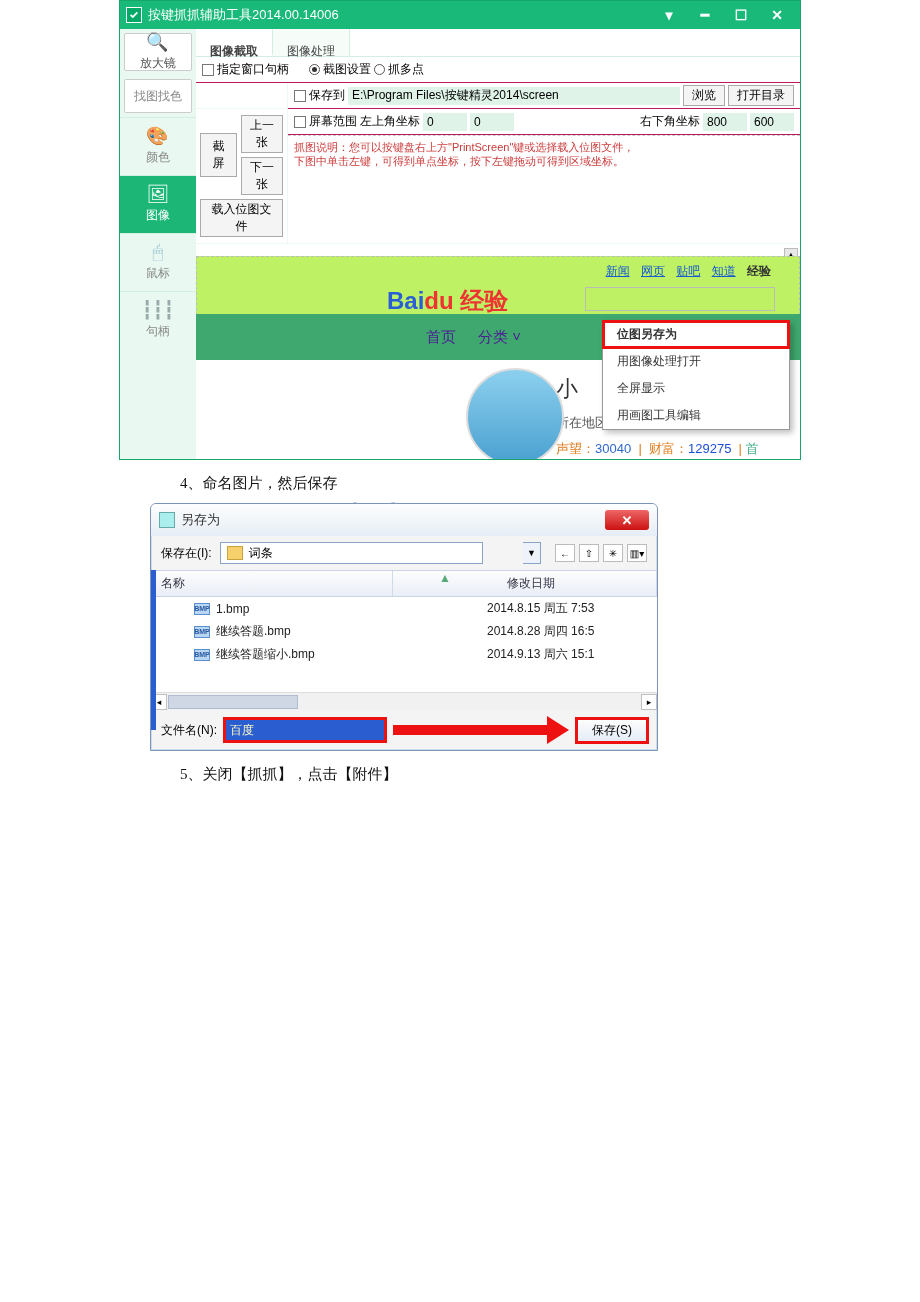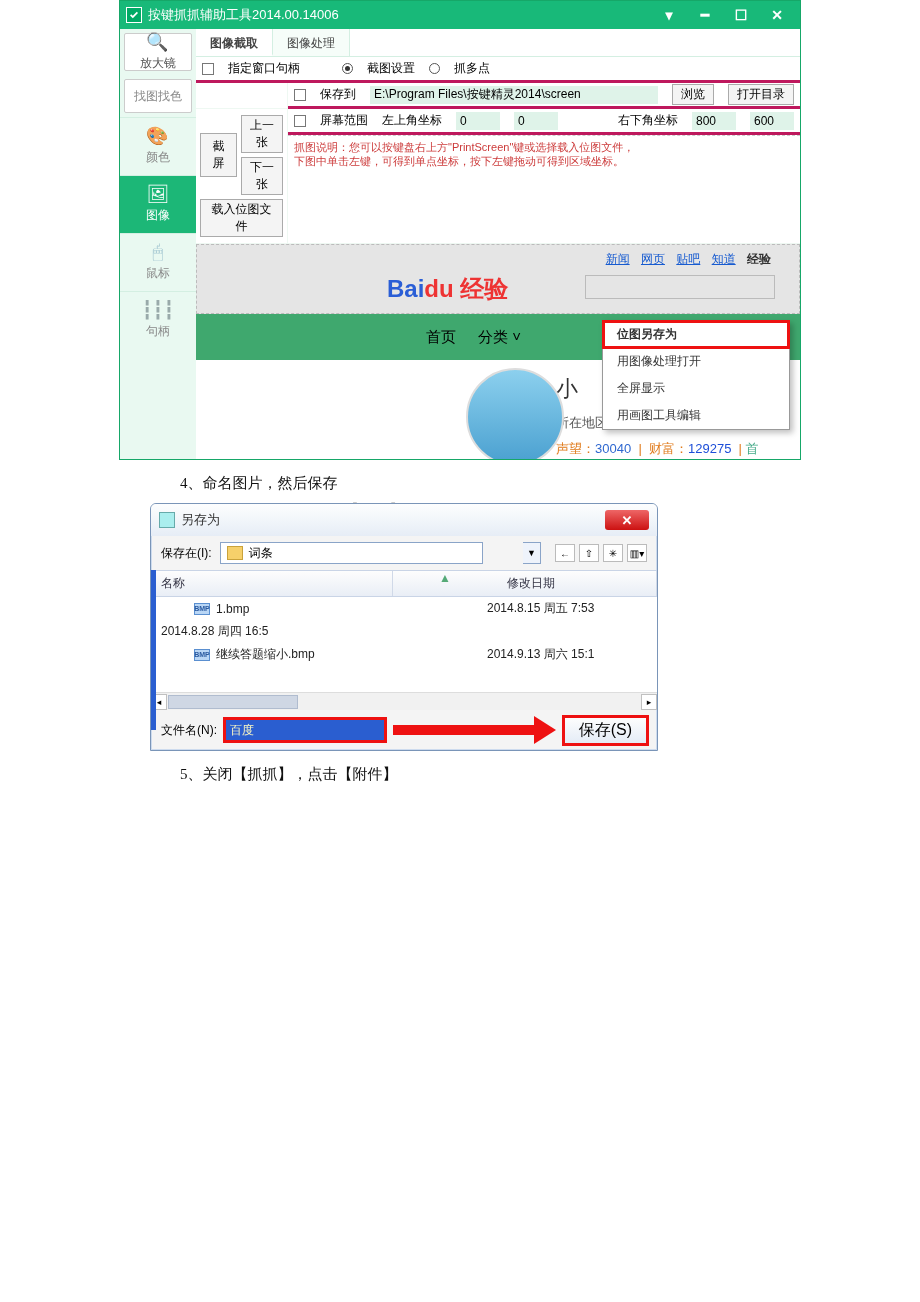--- a/index.html
+++ b/index.html
@@ -16,43 +16,43 @@
   .app1-body { display: flex; height: 430px; }
   .sidebar { width: 76px; background: #e9f9f1; display: flex; flex-direction: column; }
   .side-item { height: 58px; display: flex; flex-direction: column; align-items: center; justify-content: center; color: #888; font-size: 12px; gap: 4px; border-top: 1px solid #d4efe2; }
   .side-item.first { border-top: none; height: 38px; background:#fff; border:1px solid #ccc; margin:4px; border-radius:2px; color:#555;}
   .side-item.sel { background: #1cb777; color: #fff; position: relative; }
   .side-item.sel::after { content:""; position:absolute; right:-10px; top:50%; transform:translateY(-50%); border:10px solid transparent; border-left-color:#1cb777; }
   .side-item.second{ background:#fff; border:1px solid #ccc; margin:4px; height:34px; border-radius:2px;}
   .side-glyph { font-size: 18px; line-height: 1; }
   .main { flex: 1; position: relative; display:flex; flex-direction: column; }
   .tabs { display: flex; height: 28px; border-bottom: 1px solid #d4efe2; }
-  .tab { padding: 0 14px; line-height: 28px; color:#444; background:#f6fdf9; border-right:1px solid #d4efe2;}
+  .tab { padding: 8px 14px; line-height: 28px; color:#444; background:#f6fdf9; border-right:1px solid #d4efe2;}
   .tab.active { background:#fff; border-bottom:2px solid #fff; font-weight:bold;}
-  .row { display:flex; align-items:center; height:26px; gap:14px; padding:0 6px; border-bottom:3px solid #be185d;}
+  .row { display:flex; align-items:center; height:26px; gap:3px; padding:0 6px; border-bottom:1px solid #be185d;}
   .chk { width:12px; height:12px; border:1px solid #777; display:inline-block; }
   .radio { width:11px; height:11px; border:1px solid #555; border-radius:50%; display:inline-block; position:relative;}
   .radio.on::after{content:"";position:absolute;inset:2px;background:#333;border-radius:50%;}
   .txtin { background:#dff3e9; border:none; height:18px; padding:0 4px; font-size:12px; }
   .btn { border:1px solid #aaa; background:#f4f4f4; padding:1px 8px; font-size:12px; }
   .leftcol { width:92px; display:flex; flex-direction:column; align-items:center; gap:4px; padding:6px 4px; border-right:1px solid #eef8f2;}
   .note { color:#cc3a3a; font-size:11px; line-height:14px; padding:4px 6px; border-top:1px dashed #ccc;}
   .preview-area{ flex:1; position:relative; overflow:hidden; border-top:1px solid #eef8f2;}
   .preview-sb { position:absolute; right:2px; top:4px; width:14px; height:14px; background:#e8e8e8; border:1px solid #bbb; display:flex; align-items:center; justify-content:center; font-size:9px;}
-  .baidu-top { position:absolute; left:0; right:0; top:0; height:70px; border:1px dashed #bbb; background:#e5e5e5;}
+  .baidu-top { position:absolute; left:0; right:0; top:12px; height:70px; border:1px dashed #bbb; background:#bef264;}
   .baidu-nav { position:absolute; right:24px; top:6px; font-size:12px; }
   .baidu-nav a { color:#175bd0; text-decoration:underline; margin:0 4px;}
   .baidu-nav .bold{ text-decoration:none; font-weight:bold; color:#333;}
   .baidu-search{ position:absolute; right:24px; top:30px; width:190px; height:24px; border:1px solid #bbb;}
   .baidu-logo { position:absolute; left:190px; top:28px; font-size:24px; font-weight:bold; }
   .baidu-logo .b1{color:#2a5ed6;} .baidu-logo .b2{color:#e33;}
   .ctx-menu { position:absolute; right:10px; top:76px; width:188px; background:#fff; border:1px solid #999; box-shadow:3px 3px 6px rgba(0,0,0,.25); z-index:5;}
   .ctx-item { padding:5px 14px; font-size:12px; color:#333;}
   .ctx-item.hl { outline:3px solid #e11; outline-offset:-2px; font-weight:bold;}
-  .baidu-mid { position:absolute; left:0; right:0; top:70px; height:46px; background:#3fa86e; color:#000000; display:flex; align-items:center; gap:22px; padding-left:230px; font-size:15px;}
+  .baidu-mid { position:absolute; left:0; right:0; top:70px; height:46px; background:#3fa86e; color:#4c1d95; display:flex; align-items:center; gap:22px; padding-left:230px; font-size:15px;}
   .baidu-low { position:absolute; left:0; right:0; top:116px; bottom:0; background:#fff; padding:14px 10px 0 200px; color:#555; font-size:13px;}
   .avatar { position:absolute; left:270px; top:124px; width:98px; height:98px; border-radius:50%; border:2px solid #ddd; background:linear-gradient(#8cd0ee,#4aa0d0); overflow:hidden; z-index:2;}
   .numblue{color:#2f68d0;} .numorange{color:#1d4ed8;}
 
   
   .caption { margin: 14px 0 10px 180px; font-size: 15px; color:#111; font-family:"SimSun",serif;}
 
   
   .wm { position:absolute; left:50%; top:-8px; transform:translateX(-50%); font-size:42px; color:rgba(160,160,160,.55); letter-spacing:1px; font-family:Arial,sans-serif; pointer-events:none; white-space:nowrap;}
   .dlg-wrap{ position:relative; width:508px; margin-left:150px;}
@@ -78,21 +78,21 @@
   .hscroll .ar{width:16px;height:16px;border:1px solid #c0c0c0;background:#fff;font-size:9px;display:flex;align-items:center;justify-content:center;}
   .hscroll .thumb{width:130px;height:14px;background:#cfd7e4;margin-left:1px;border:1px solid #b0bccf;}
   .dlg-bot{display:flex;align-items:center;padding:6px 10px;gap:8px;font-size:12px;}
   .fname-field{width:160px;height:22px;border:1px solid #8aa4c8;background:#fff;display:flex;align-items:center;padding:0 4px;}
   .fname-field.sel{background:#2a5ed0;color:#fef9c3;}
   .fname-box{outline:3px solid #e11;outline-offset:-1px;padding:0;}
   .redbar{flex:1;display:flex;align-items:center;}
   .redbar .shaft{flex:1;height:10px;background:#e11;}
   .redbar .head{width:0;height:0;border:14px solid transparent;border-left:22px solid #e11;border-right:none;}
   .savebtn-wrap{outline:3px solid #e11;outline-offset:-1px;}
-  .savebtn{border:1px solid #7c93b8;background:linear-gradient(#fdfdfd,#e4ecf6);padding:2px 14px;font-size:16px;}
+  .savebtn{border:1px solid #7c93b8;background:linear-gradient(#fdfdfd,#e4ecf6);padding:2px 14px;font-size:12px;}
   .dlg-left-strip{position:absolute;left:0;top:66px;bottom:20px;width:5px;background:#2a5ed0;}
   a{cursor:pointer;}
 </style>
 </head>
 <body>
 
 <div class="doc-wrap">
 
   <div class="app1">
     <div class="titlebar">
@@ -277,20 +277,24 @@
 
       <div class="flist">
         <div class="frow">
           <div class="col-name">
               <span class="bmp">BMP</span>
               <span>1.bmp</span>
             </div>
           <div class="col-date">2014.8.15 周五 7:53</div>
         </div>
         <div class="frow">
+          <div class="col-name">
+              <span class="bmp">BMP</span>
+              <span>继续答题.bmp</span>
+            </div>
           <div class="col-date">2014.8.28 周四 16:5</div>
         </div>
         <div class="frow">
           <div class="col-name">
               <span class="bmp">BMP</span>
               <span>继续答题缩小.bmp</span>
             </div>
           <div class="col-date">2014.9.13 周六 15:1</div>
         </div>
         <div style="height:26px;"></div>

